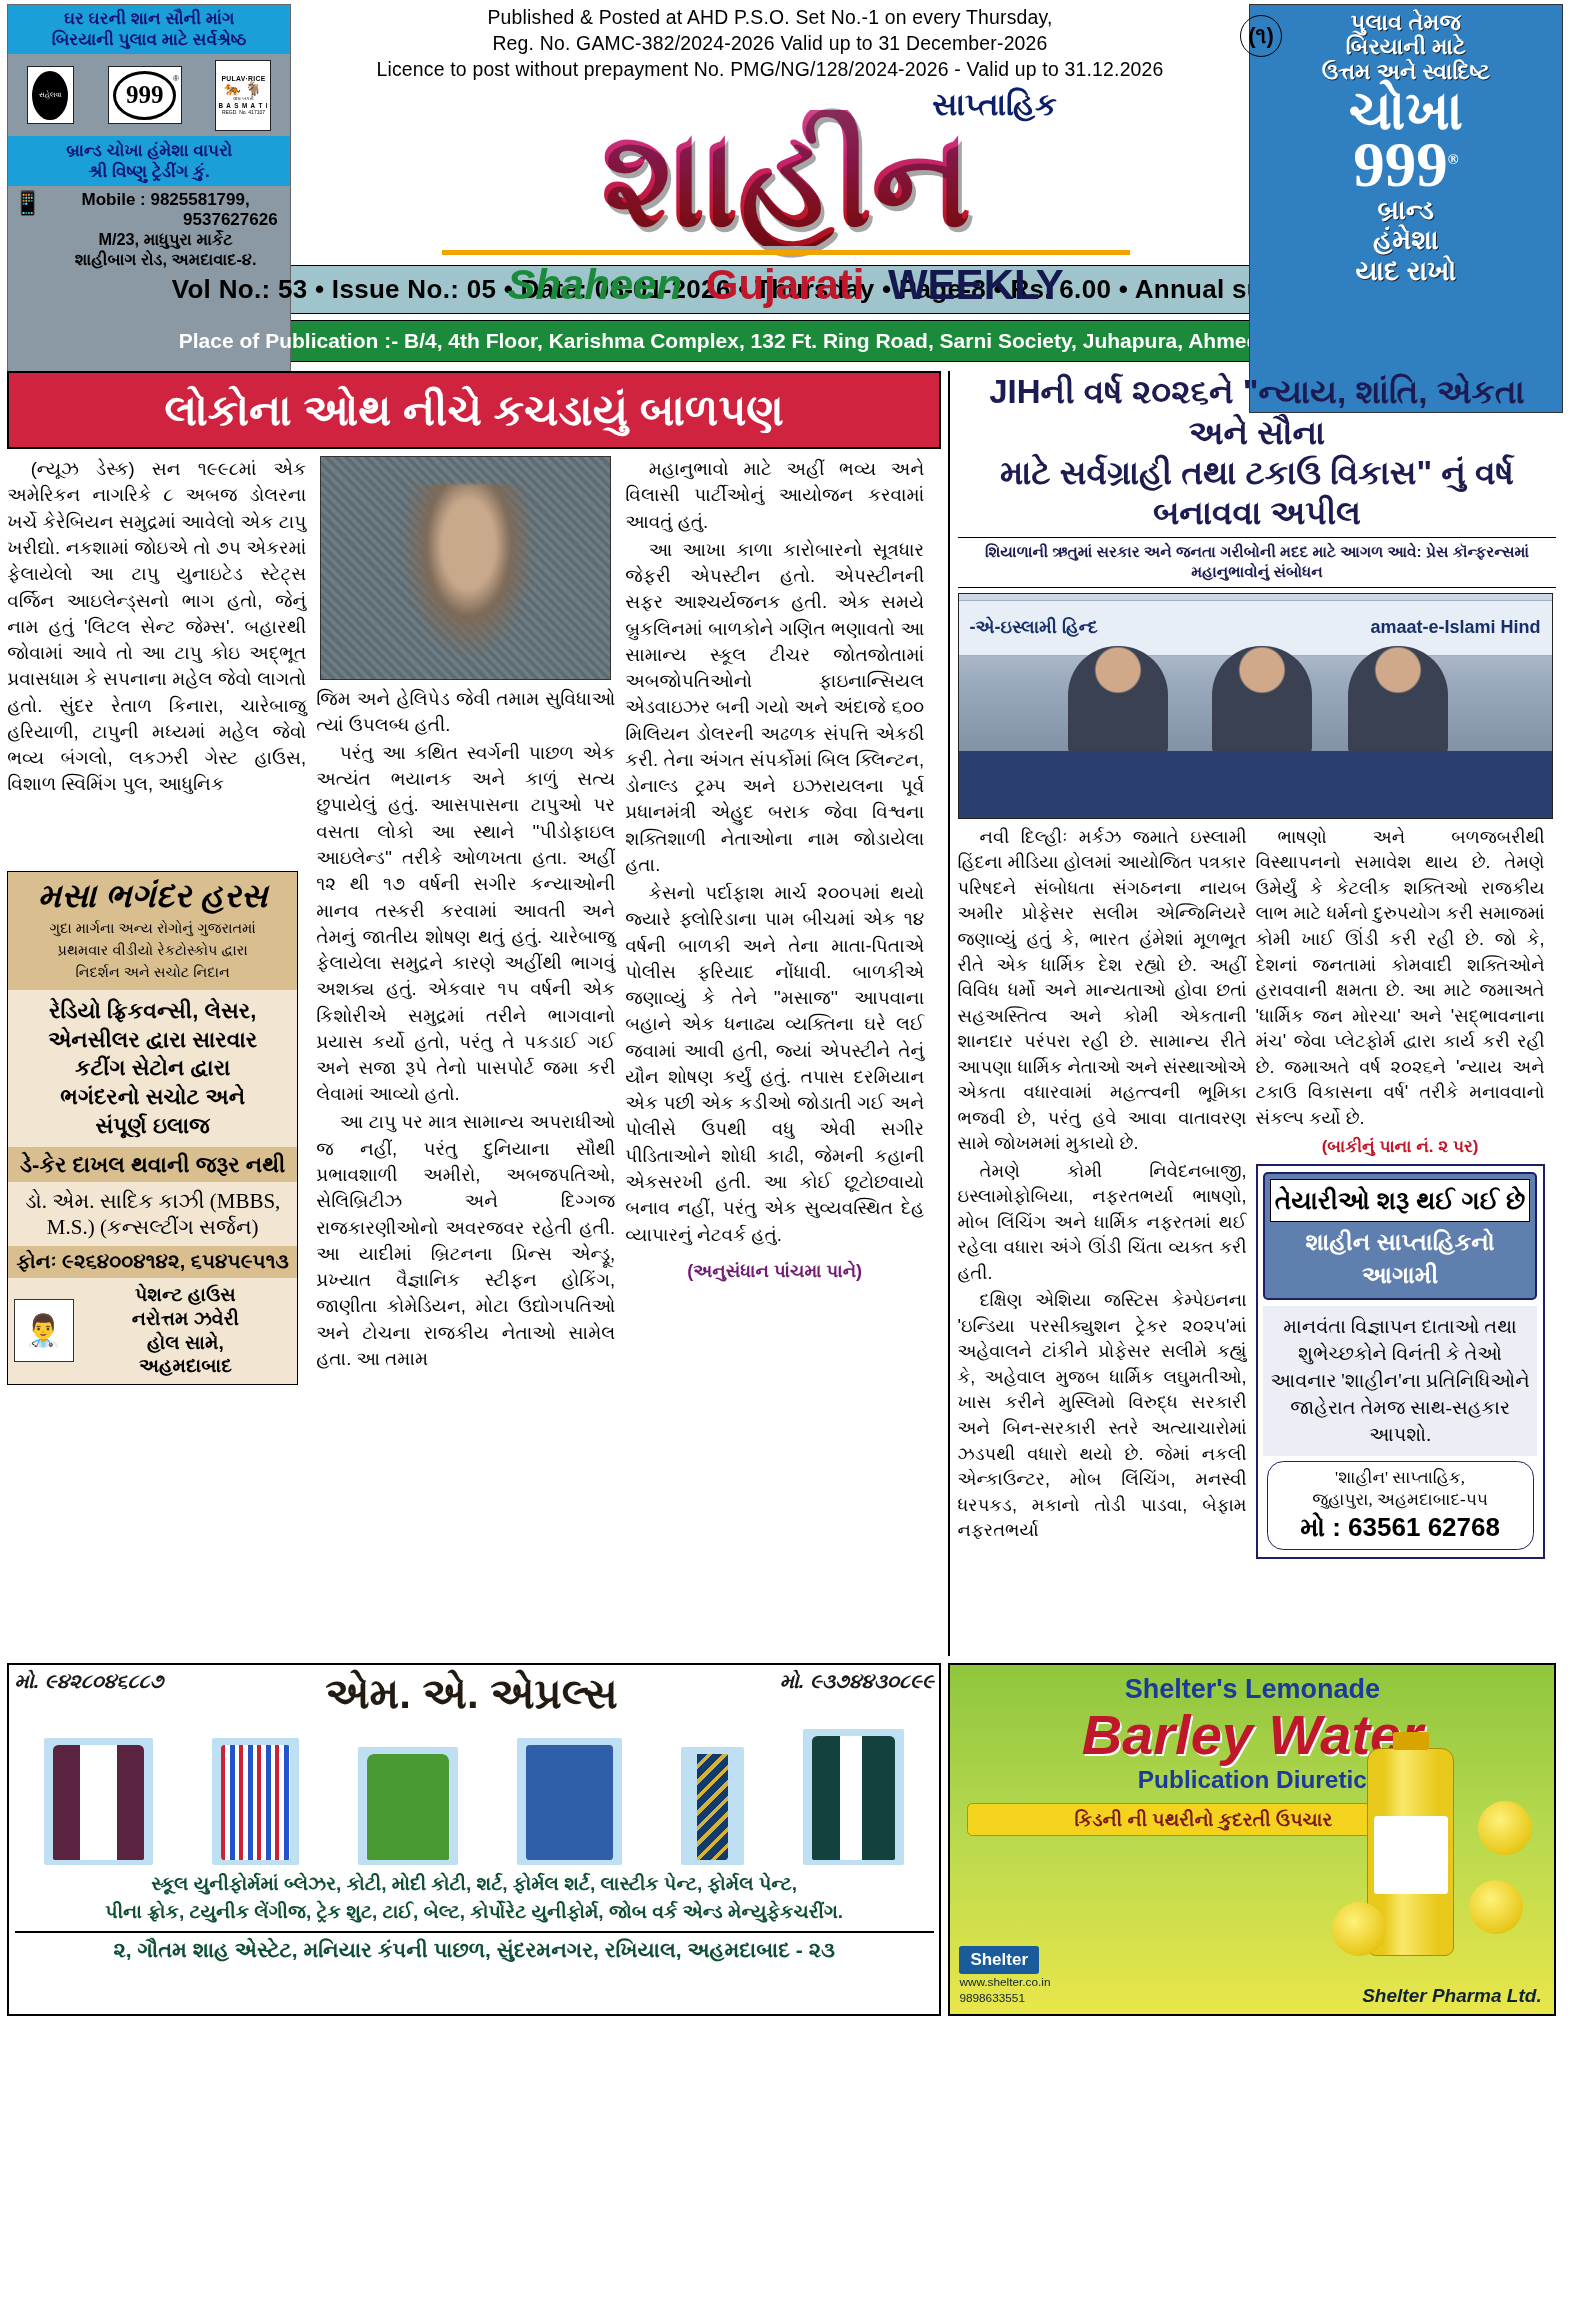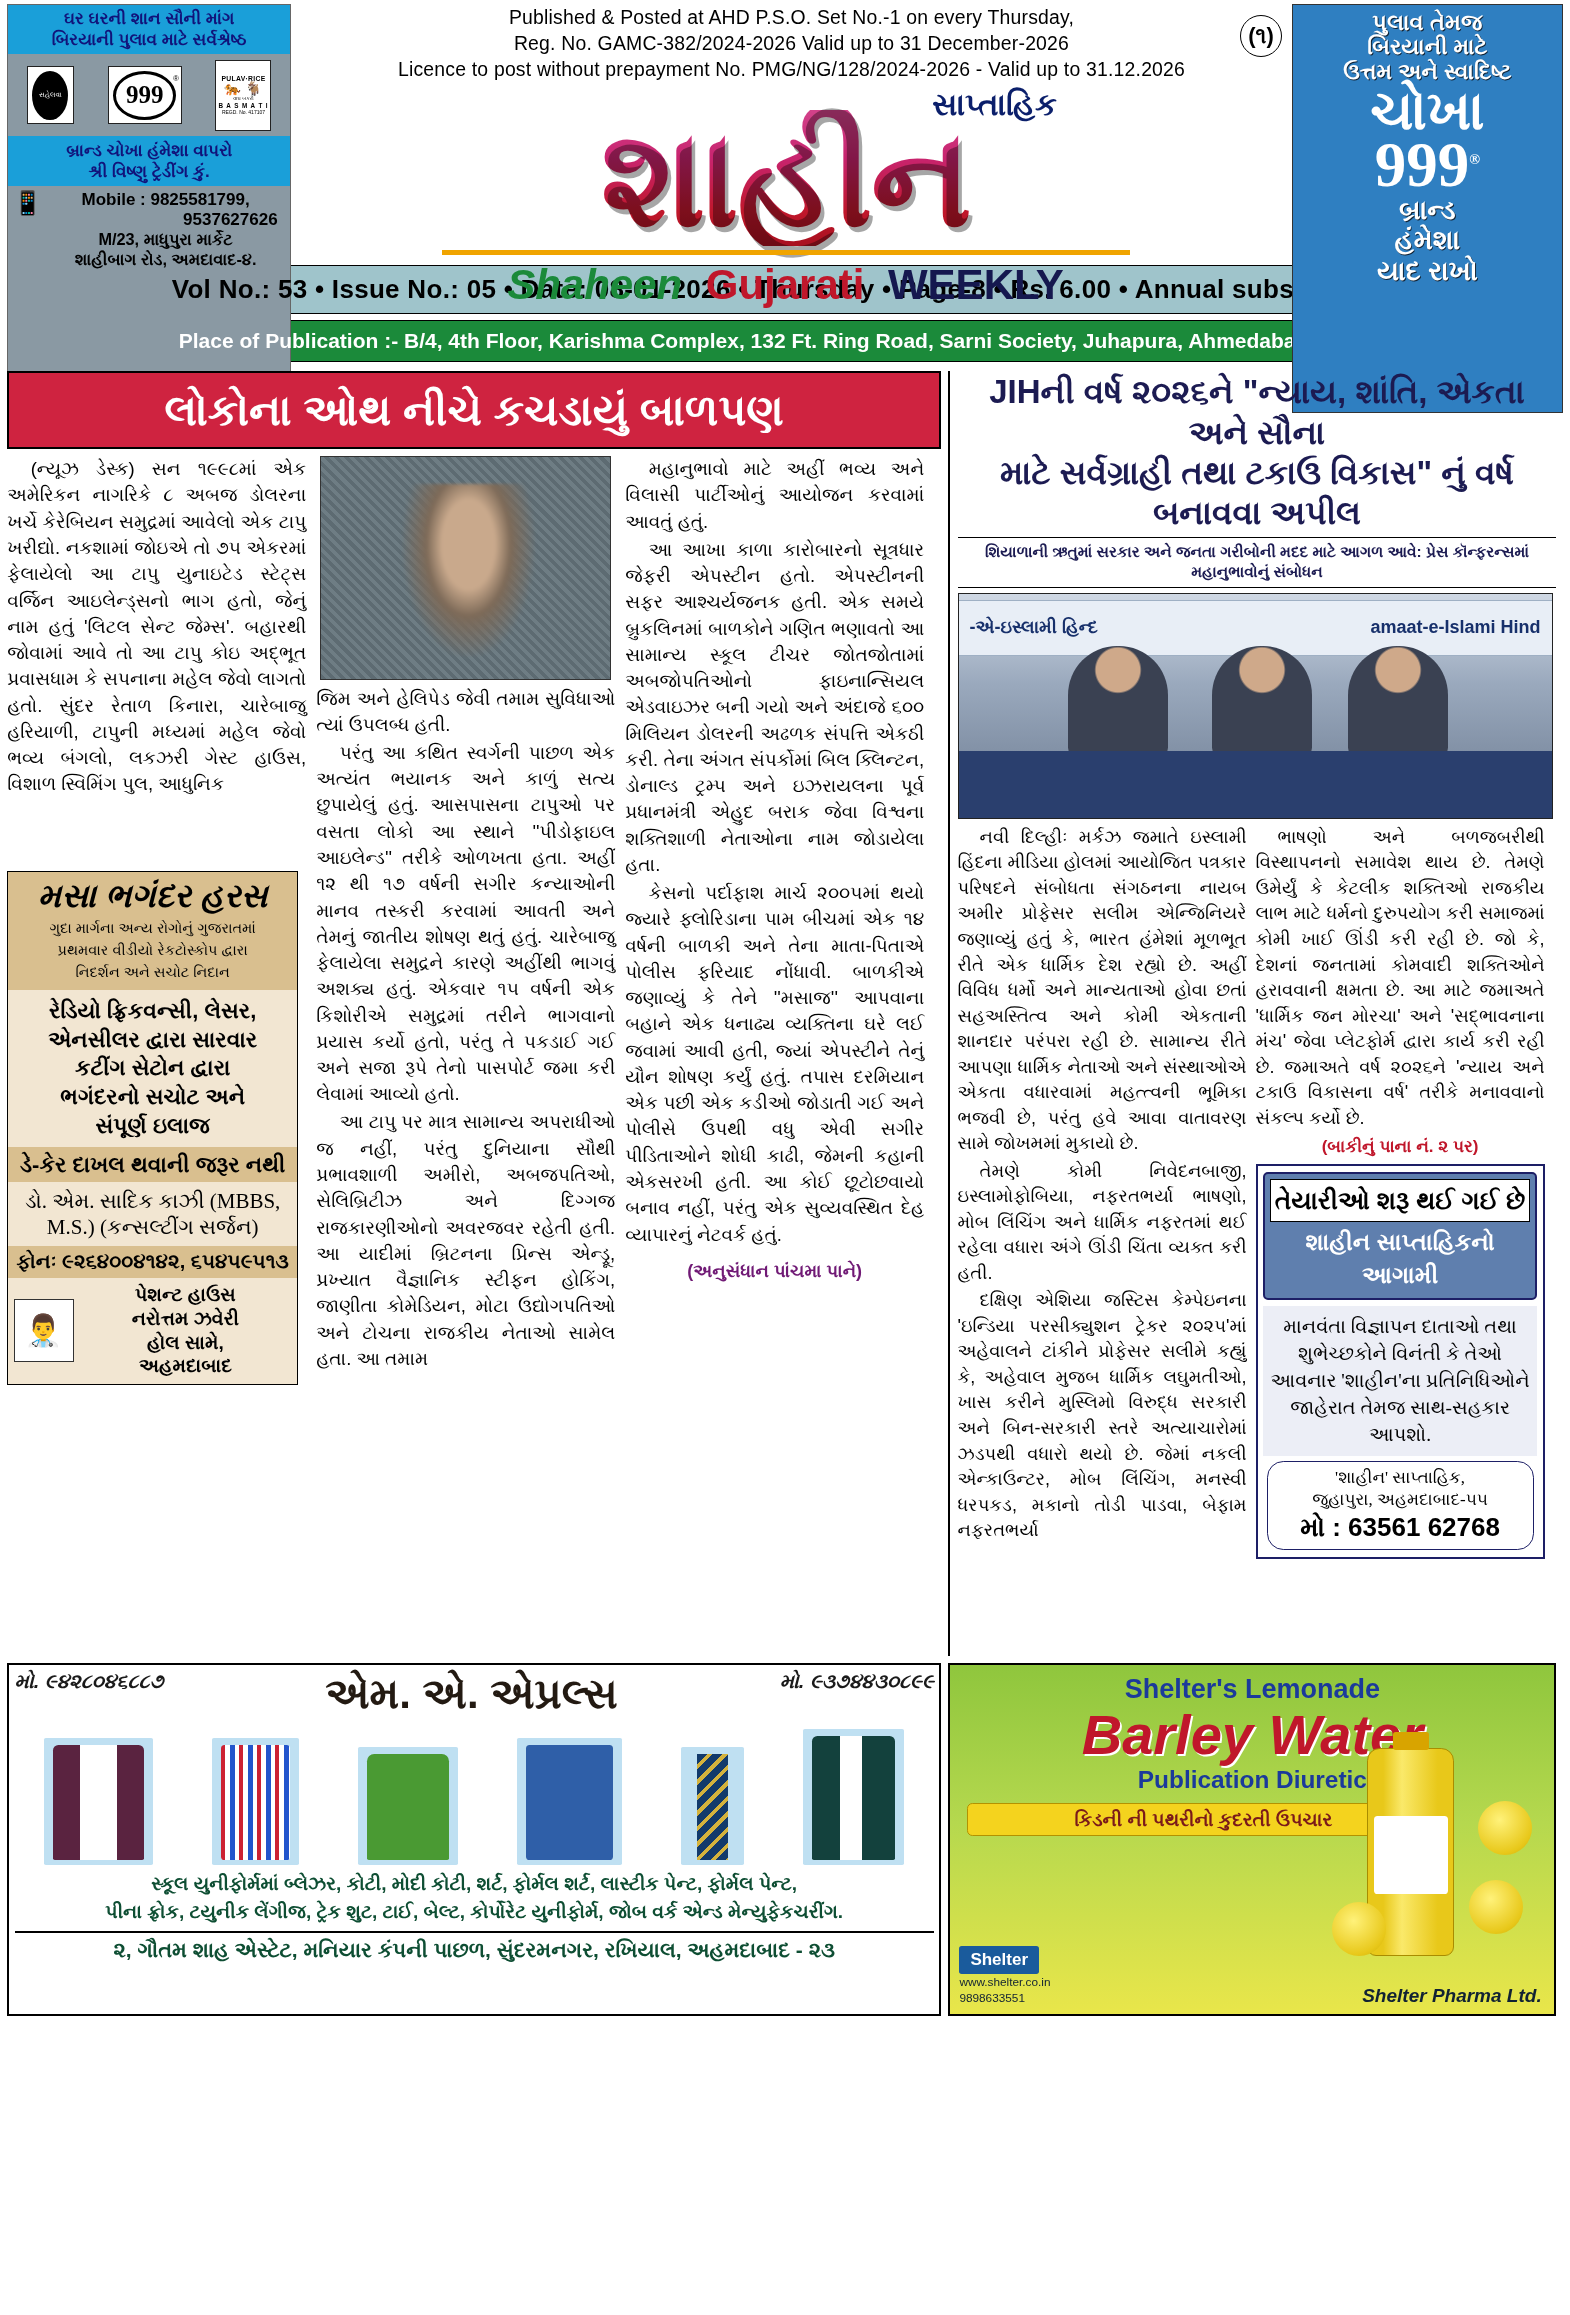--- a/index.html
+++ b/index.html
@@ -59,21 +59,21 @@
   .contact-lines .big { font-size:17px; }
   .contact-lines .r2 { font-size:17px; text-align:right; padding-right:7.2px;}
   .contact-lines .guj { font-size:16.3px; }
 
   .reg-block {
     flex:1; text-align:center; padding-top: 5.4px; color:#000;
   }
   .reg-block div { font-size: 19.4px; line-height: 1.32; letter-spacing:0.2px; }
 
   .ad-right {
-    width: 271px; margin-right: 7.2px; margin-top: 3.6px;
+    width: 314px; margin-right: 7.2px; margin-top: 3.6px;
     border: 1.8px solid #333; background: #2f7fc1; position:relative;
     height: 409px; overflow:hidden;
     display:flex; flex-direction:column; align-items:center; justify-content:flex-start;
     padding-top:5.4px;
   }
   .ad-right .gl { color:#fff; font-weight:bold; text-align:center; line-height:1.12; text-shadow:0.9px 0.9px 0 #123; }
   .ad-right .g1 { font-size:22.6px; }
   .ad-right .g2 { font-size:22px; }
   .ad-right .chokha { font-size:54px; color:#fff; font-weight:bold; line-height:.95; margin-top:0.9px; }
   .ad-right .n999 {

